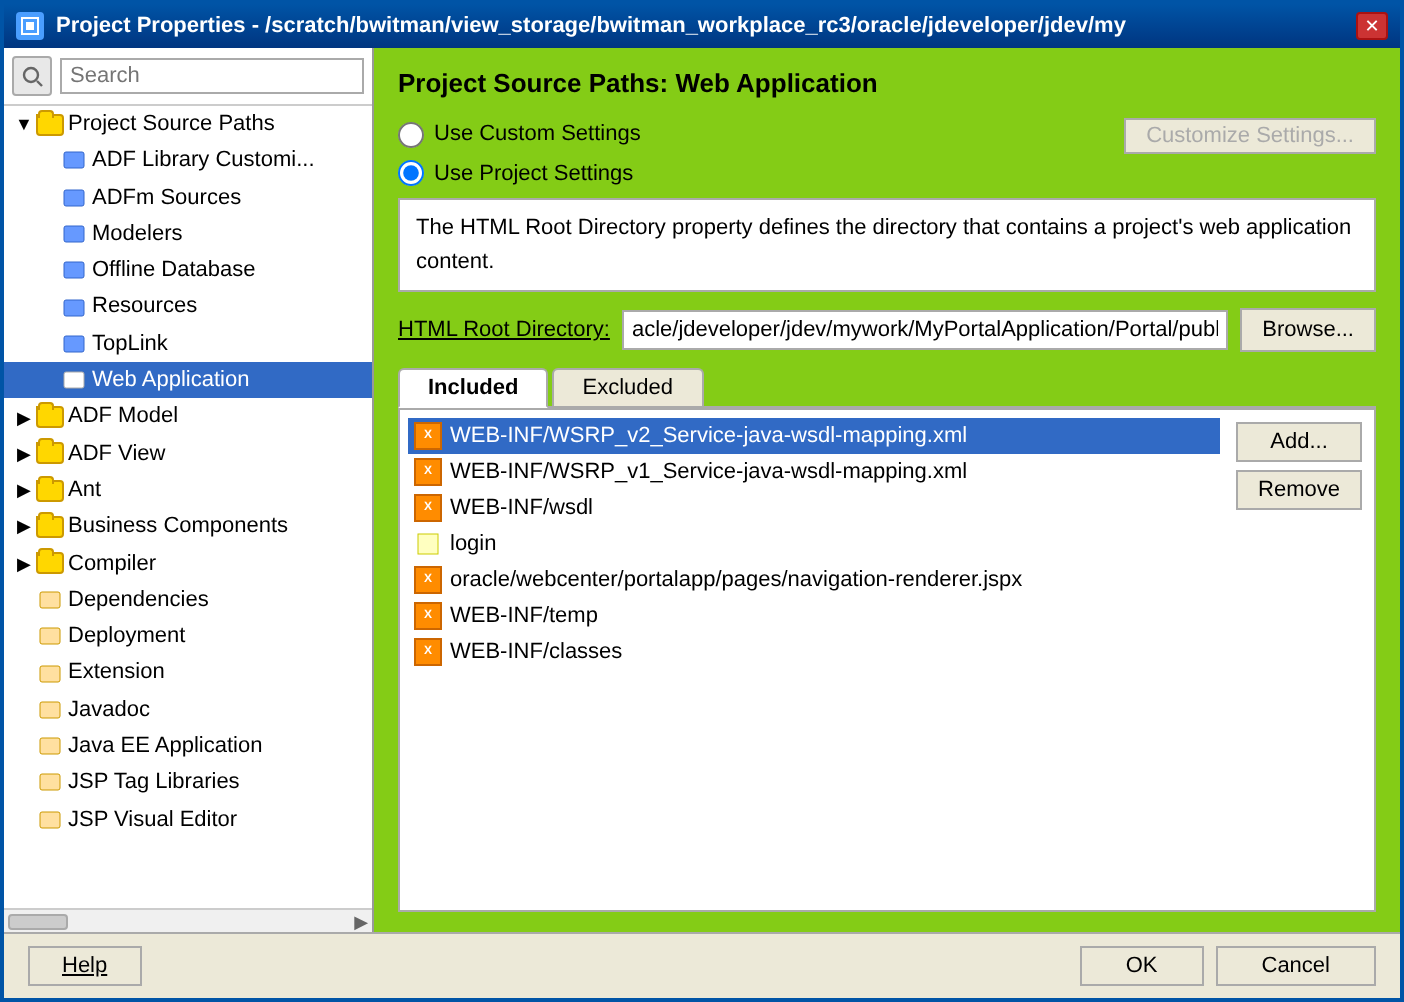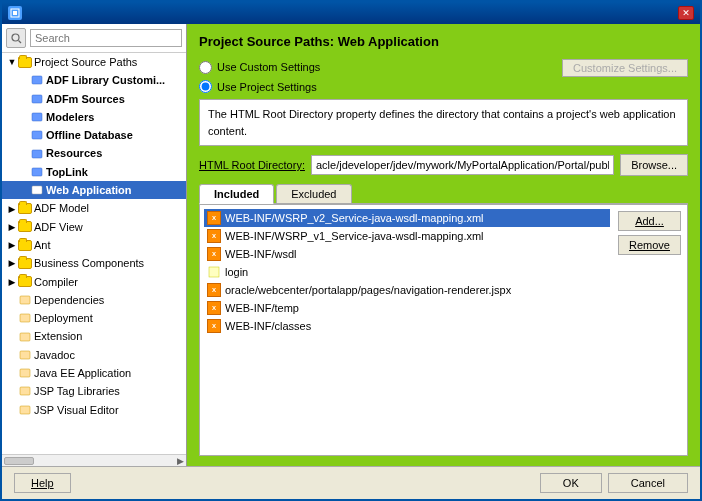--- a/index.html
+++ b/index.html
@@ -357,21 +357,20 @@
       padding: 2px;
     }
 
     .tab-action-btn {
       padding: 3px 10px;
       background: #ece9d8;
       border: 1px solid #aaa;
       font-size: 11px;
       cursor: pointer;
       white-space: nowrap;
-      text-decoration: underline;
     }
 
     
     .bottom-bar {
       display: flex;
       align-items: center;
       justify-content: space-between;
       padding: 6px 12px;
       border-top: 1px solid #aaa;
       background: #ece9d8;
@@ -395,21 +394,21 @@
     .ok-btn, .cancel-btn {
       padding: 3px 22px;
       background: #ece9d8;
       border: 1px solid #aaa;
       font-size: 11px;
       cursor: pointer;
     }
 
     
     .indent-0 { padding-left: 4px; }
-    .indent-1 { padding-left: 16px; font-weight: bold; }
+    .indent-1 { padding-left: 16px; }
 
     .tree-scrollbar-h {
       height: 12px;
       background: #f0f0f0;
       border-top: 1px solid #ccc;
       display: flex;
       align-items: center;
     }
     .scrollbar-thumb {
       width: 30px;
@@ -426,20 +425,21 @@
 <div class="window">
 
   <div class="title-bar">
     <div class="title-bar-left">
       <div class="title-bar-icon">
         <svg width="10" height="10" viewBox="0 0 10 10">
           <rect x="1" y="1" width="8" height="8" fill="none" stroke="white" stroke-width="1"></rect>
           <rect x="3" y="3" width="4" height="4" fill="white"></rect>
         </svg>
       </div>
+      <span class="title-text">Project Properties - /scratch/bwitman/view_storage/bwitman_workplace_rc3/oracle/jdeveloper/jdev/my</span>
     </div>
     <div class="close-btn">✕</div>
   </div>
 
   <div class="main-content">
 
     <div class="left-panel">
 
       <div class="search-bar">
         <div class="search-icon-box">

